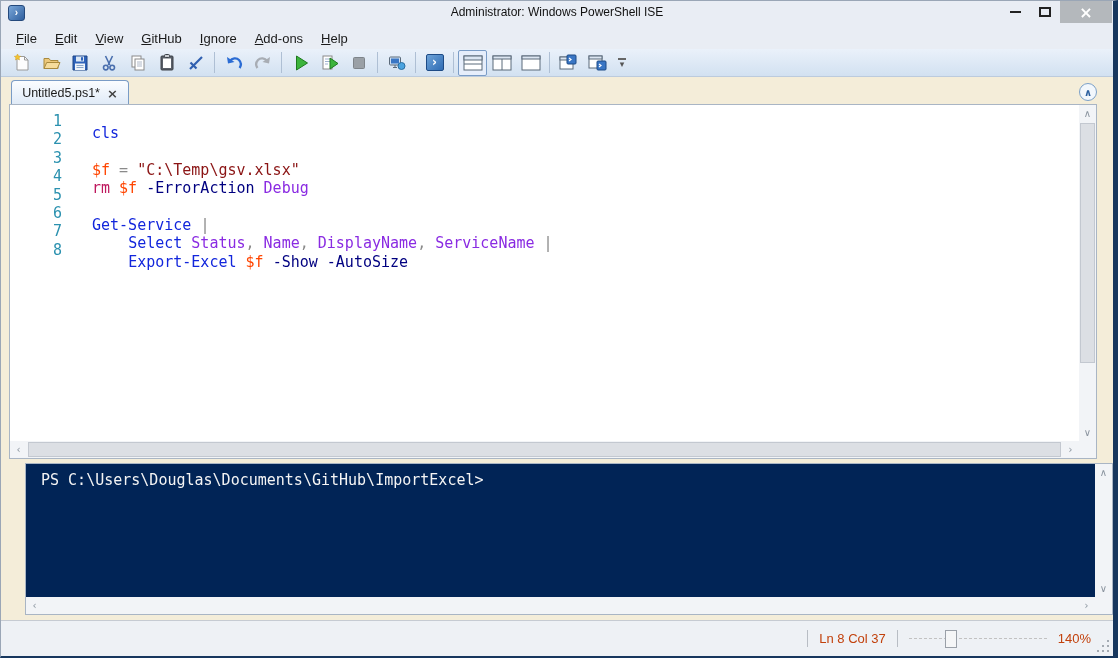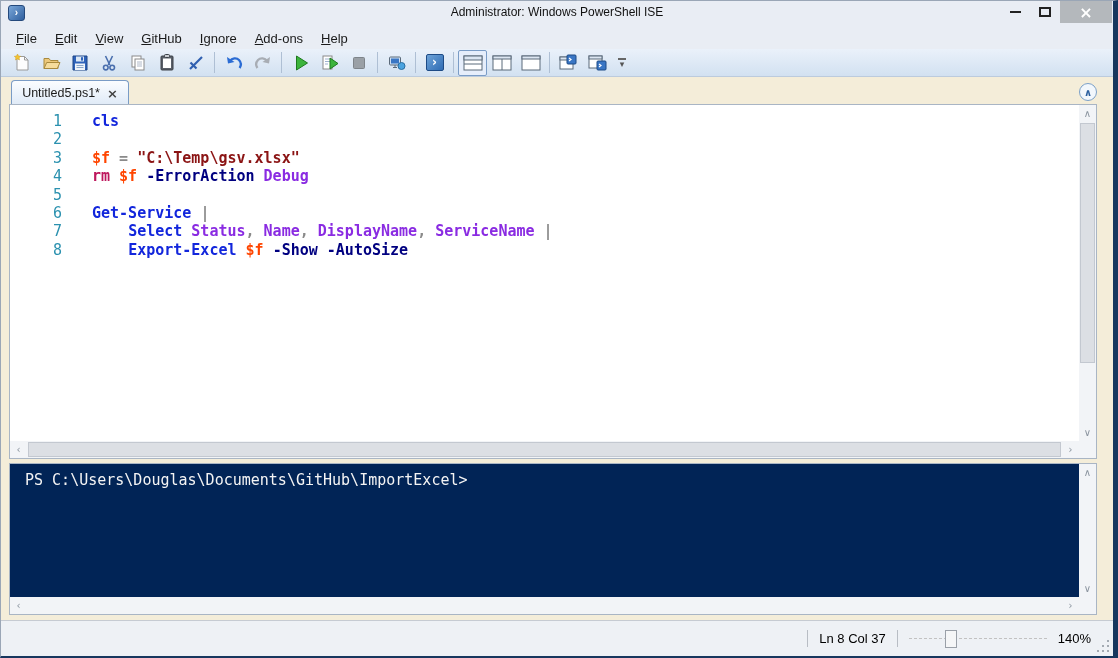--- a/index.html
+++ b/index.html
@@ -47,39 +47,39 @@
   .tab-close{color:#444;font-weight:bold;font-size:13px;font-family:"DejaVu Sans",sans-serif;}
   .collapse-btn{position:absolute;right:16px;top:6px;width:18px;height:18px;border-radius:50%;
     border:1px solid #7ba0c8;background:#f2f7fc;color:#2b5f9e;font-size:10px;font-weight:bold;
     display:flex;align-items:center;justify-content:center;font-family:"DejaVu Sans",sans-serif;}
   
   .editor-group{position:absolute;left:8px;top:27px;width:1088px;height:355px;border:1px solid #a9b5c4;background:#fff;}
   .code-area{position:absolute;left:0;top:0;right:17px;bottom:17px;background:#fff;overflow:hidden;display:flex;
     font-family:"DejaVu Sans Mono",monospace;font-size:15px;line-height:18.4px;}
   .gutter{width:52px;text-align:right;padding-top:7px;flex:none;}
   .gutter .ln{height:18.4px;}
-  .code-lines{padding-top:7px;margin-left:30px;font-weight:bold;}
+  .code-lines{padding-top:19px;margin-left:30px;}
   .cl{height:18.4px;white-space:pre;}
   .cl span{white-space:pre;}
   
   .sb{background:#f2f4f7;position:absolute;font-family:"DejaVu Sans",sans-serif;color:#8a939e;}
   .sb-v{right:0;top:0;bottom:17px;width:17px;}
   .sb-h{left:0;right:17px;bottom:0;height:17px;}
   .sb-arrow{position:absolute;width:17px;height:17px;display:flex;align-items:center;justify-content:center;font-size:10px;}
   .sb-v .up{top:0;} .sb-v .down{bottom:0;}
   .sb-h .left{left:0;} .sb-h .right{right:0;}
   .sb-thumb{position:absolute;background:#dcdfe4;border:1px solid #c3c8d0;}
   .sb-corner{position:absolute;right:0;bottom:0;width:17px;height:17px;background:#f2f4f7;}
   
   .console-group{position:absolute;left:8px;top:386px;width:1088px;height:152px;border:1px solid #a9b5c4;}
   .console-out{position:absolute;left:0;top:0;right:17px;bottom:17px;color:#f4f4f4;
     font-family:"DejaVu Sans Mono",monospace;font-size:15px;padding:7px 0 0 15px;white-space:pre;}
   
   .statusbar{position:absolute;left:0;bottom:0;right:0;height:36px;background:#eef1f5;border-top:1px solid #c6cbd2;}
-  .status-right{position:absolute;right:22px;top:0;bottom:0;display:flex;align-items:center;gap:11px;font-size:13px;color:#000000;}
+  .status-right{position:absolute;right:22px;top:0;bottom:0;display:flex;align-items:center;gap:11px;font-size:13px;color:#c2410c;}
   .st-sep{width:1px;height:17px;background:#b8bdc4;}
   .zoom-slider{position:relative;width:138px;height:20px;}
   .zoom-track{position:absolute;left:0;right:0;top:9px;border-top:1px dashed #c2c2c2;}
   .zoom-thumb{position:absolute;left:36px;top:1px;width:12px;height:18px;background:#f5f6f7;border:1px solid #9aa0a8;}
   .grip{position:absolute;right:4px;bottom:4px;width:14px;height:14px;}
   .grip i{position:absolute;width:2px;height:2px;background:#a3aab2;}
   .grip i:nth-child(1){right:0;bottom:0;} .grip i:nth-child(2){right:5px;bottom:0;}
   .grip i:nth-child(3){right:10px;bottom:0;} .grip i:nth-child(4){right:0;bottom:5px;}
   .grip i:nth-child(5){right:5px;bottom:5px;} .grip i:nth-child(6){right:0;bottom:10px;}
 </style>
@@ -287,21 +287,21 @@
         <div class="sb-arrow down">∨</div>
       </div>
       <div class="sb sb-h">
         <div class="sb-arrow left">‹</div>
         <div class="sb-thumb" style="top:1px;bottom:1px;left:18px;right:18px;"></div>
         <div class="sb-arrow right">›</div>
       </div>
       <div class="sb-corner"></div>
     </div>
 
-    <div class="console-group" style="background: #a3a3a3;">
+    <div class="console-group" style="background: #a3a3a3; margin-left: 16px;">
       <div class="console-out" style="background: rgb(1, 36, 86);">PS C:\Users\Douglas\Documents\GitHub\ImportExcel&gt;</div>
       <div class="sb sb-v">
         <div class="sb-arrow up">∧</div>
         <div class="sb-arrow down">∨</div>
       </div>
       <div class="sb sb-h">
         <div class="sb-arrow left">‹</div>
         <div class="sb-arrow right">›</div>
       </div>
       <div class="sb-corner"></div>

